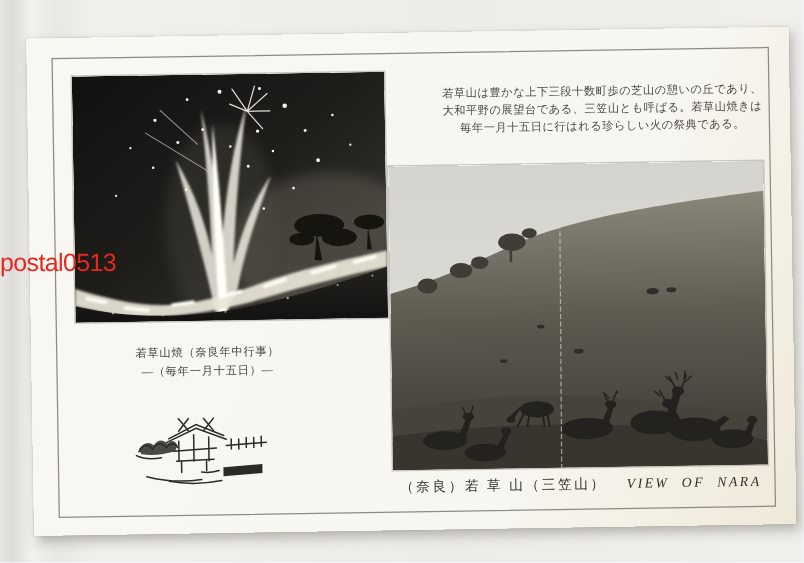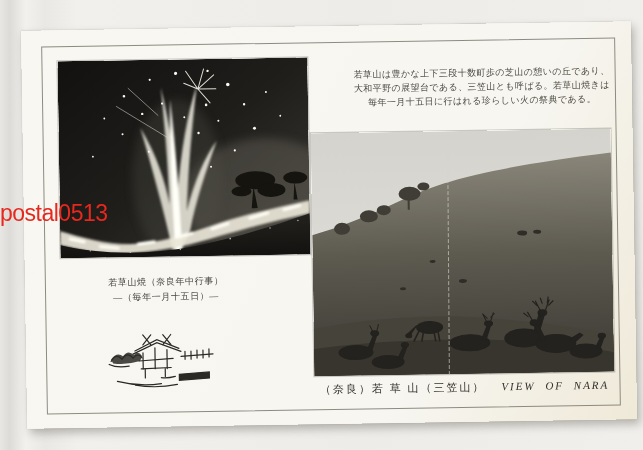--- a/index.html
+++ b/index.html
@@ -36,21 +36,21 @@
   .bottom-caption{
     position:absolute;left:288px;top:356px;width:300px;
     display:flex;justify-content:center;align-items:baseline;gap:16px;
     color:#33312b;white-space:nowrap;
   }
   .bottom-jp{font-size:11px;letter-spacing:2px;}
   .bottom-en{font-size:11px;font-style:italic;letter-spacing:2px;word-spacing:5px;}
   .watermark{
     position:absolute;left:0px;top:200px;z-index:10;
     font-family:"Liberation Sans","DejaVu Sans",sans-serif;
-    font-size:23px;letter-spacing:-0.5px;font-weight:500;color:#e6281e;
+    font-size:20px;letter-spacing:-0.5px;font-weight:500;color:#e6281e;
   }
 </style>
 </head>
 <body>
 
 <div class="postcard">
   <div class="inner-frame"></div>
 
   <div class="photo fireworks-photo">
     <svg viewBox="0 0 250 197" preserveAspectRatio="none">

